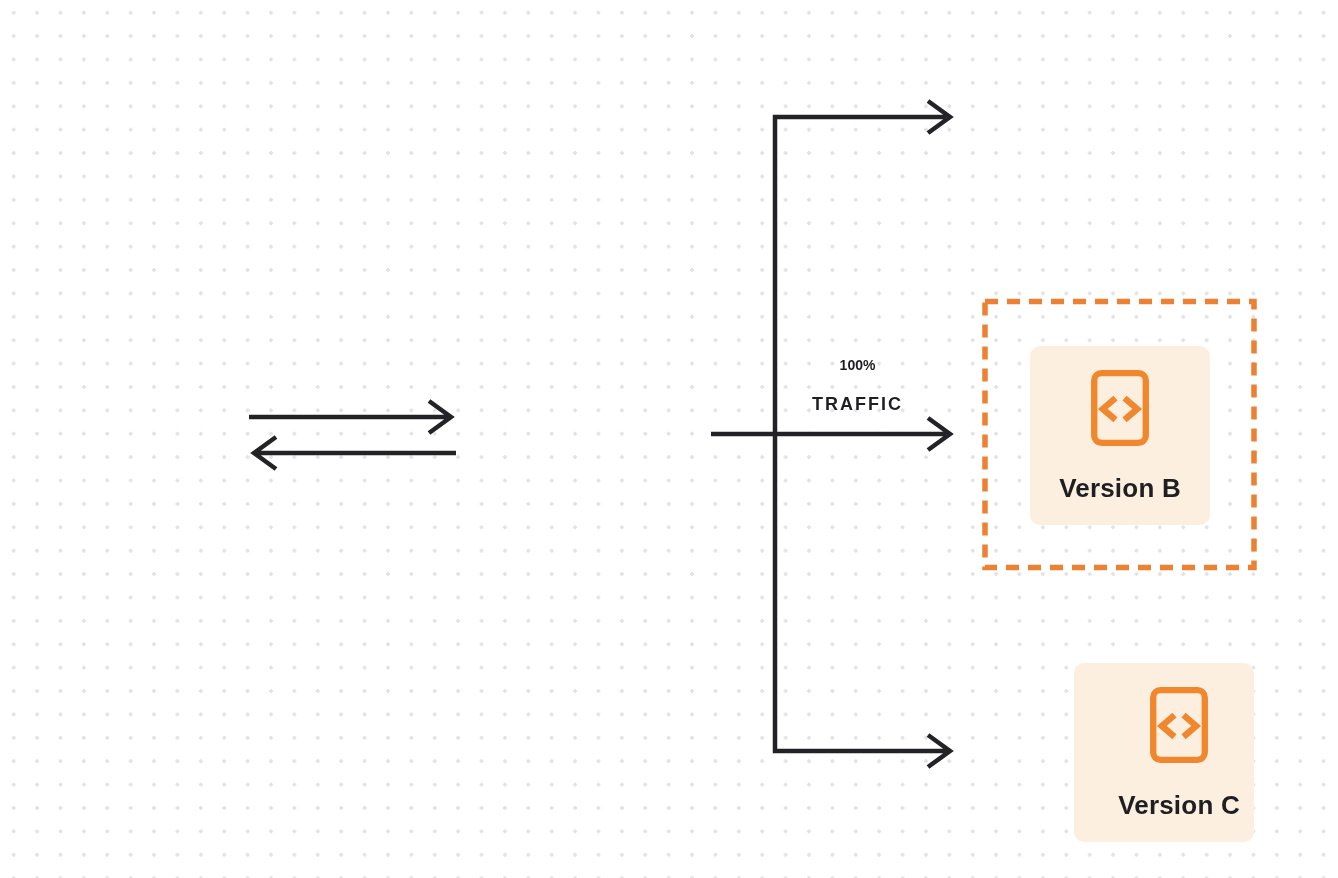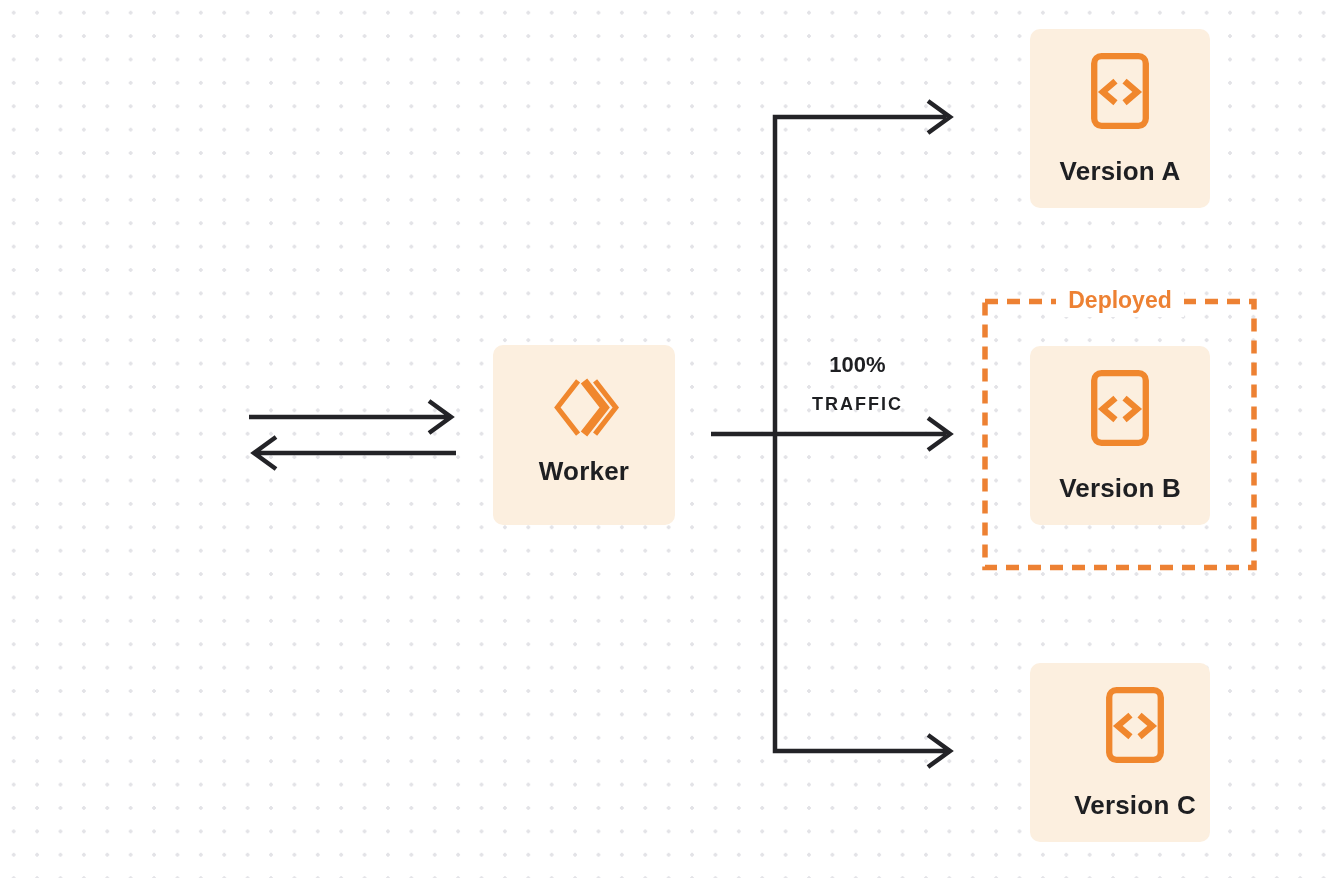--- a/index.html
+++ b/index.html
@@ -76,21 +76,21 @@
 
   .version {
     width: 180px;
     height: 179px;
     background: var(--node-cream, #fcefdf);
     padding-top: 24px;
   }
   .version .label { margin-top: 27px; }
   .va { left: 1030px; top: 29px; }
   .vb { left: 1030px; top: 346px; }
-  .vc { left: 1030px; top: 663px; padding-left: 30px; }
+  .vc { left: 1074px; top: 663px; padding-left: 30px; }
 
   
   .worker-logo polyline {
     fill: none;
     stroke: var(--icon-orange, #f0872d);
     stroke-linejoin: miter;
     stroke-linecap: butt;
   }
   .worker-logo .thin  { stroke-width: 7; }
   .worker-logo .thick { stroke-width: 11; }
@@ -127,21 +127,21 @@
   .traffic {
     position: absolute;
     left: 775px;
     top: 354px;
     width: 165px;
     text-align: center;
     color: var(--text-dark, #1e1f22);
   }
   .traffic .pct {
     display: block;
-    font-size: 22px;
+    font-size: 14px;
     line-height: 22px;
     font-weight: 700;
   }
   .traffic .word {
     display: block;
     margin-top: 19px;
     font-size: 18px;
     line-height: 18px;
     font-weight: 700;
     letter-spacing: 2px;
@@ -153,47 +153,28 @@
 <div class="canvas">
 
   <svg class="wires" width="1338" height="878" viewBox="0 0 1338 878" aria-hidden="true">
     <path class="wire" d="M249 417 H449 M429 401 L451 417 L429 433"></path>
     <path class="wire" d="M456 453 H256 M276 437 L254 453 L276 469"></path>
     <path class="wire" d="M711 434 H946 M928 418 L950 434 L928 450"></path>
     <path class="wire" d="M946 117 H775 V751 H946 M928 101 L950 117 L928 133 M928 735 L950 751 L928 767"></path>
     <rect class="dashrect" x="985" y="301.5" width="269" height="266"></rect>
   </svg>
 
-  <div class="deployed-label">
-    <span>Deployed</span>
-  </div>
 
   <div class="traffic">
     <span class="pct">100%</span>
     <span class="word">TRAFFIC</span>
   </div>
 
 
-  <div class="node worker">
-    <svg class="worker-logo" viewBox="0 0 100 88" width="74" height="65" aria-hidden="true">
-      <polyline class="thin" points="42,8 14,44 42,80"></polyline>
-      <polyline class="thick" points="50,8 78,44 50,80"></polyline>
-      <polyline class="thin" points="65,8 93,44 65,80"></polyline>
-    </svg>
-    <span class="label">Worker</span>
-  </div>
 
-  <div class="node version va">
-    <svg class="vicon" viewBox="0 0 64 84" width="58" height="76" aria-hidden="true">
-      <rect x="3.5" y="3.5" width="57" height="77" rx="8"></rect>
-      <polyline points="27,31 13,43 27,55"></polyline>
-      <polyline points="37,31 51,43 37,55"></polyline>
-    </svg>
-    <span class="label">Version A</span>
-  </div>
 
   <div class="node version vb">
     <svg class="vicon" viewBox="0 0 64 84" width="58" height="76" aria-hidden="true">
       <rect x="3.5" y="3.5" width="57" height="77" rx="8"></rect>
       <polyline points="27,31 13,43 27,55"></polyline>
       <polyline points="37,31 51,43 37,55"></polyline>
     </svg>
     <span class="label">Version B</span>
   </div>
 

